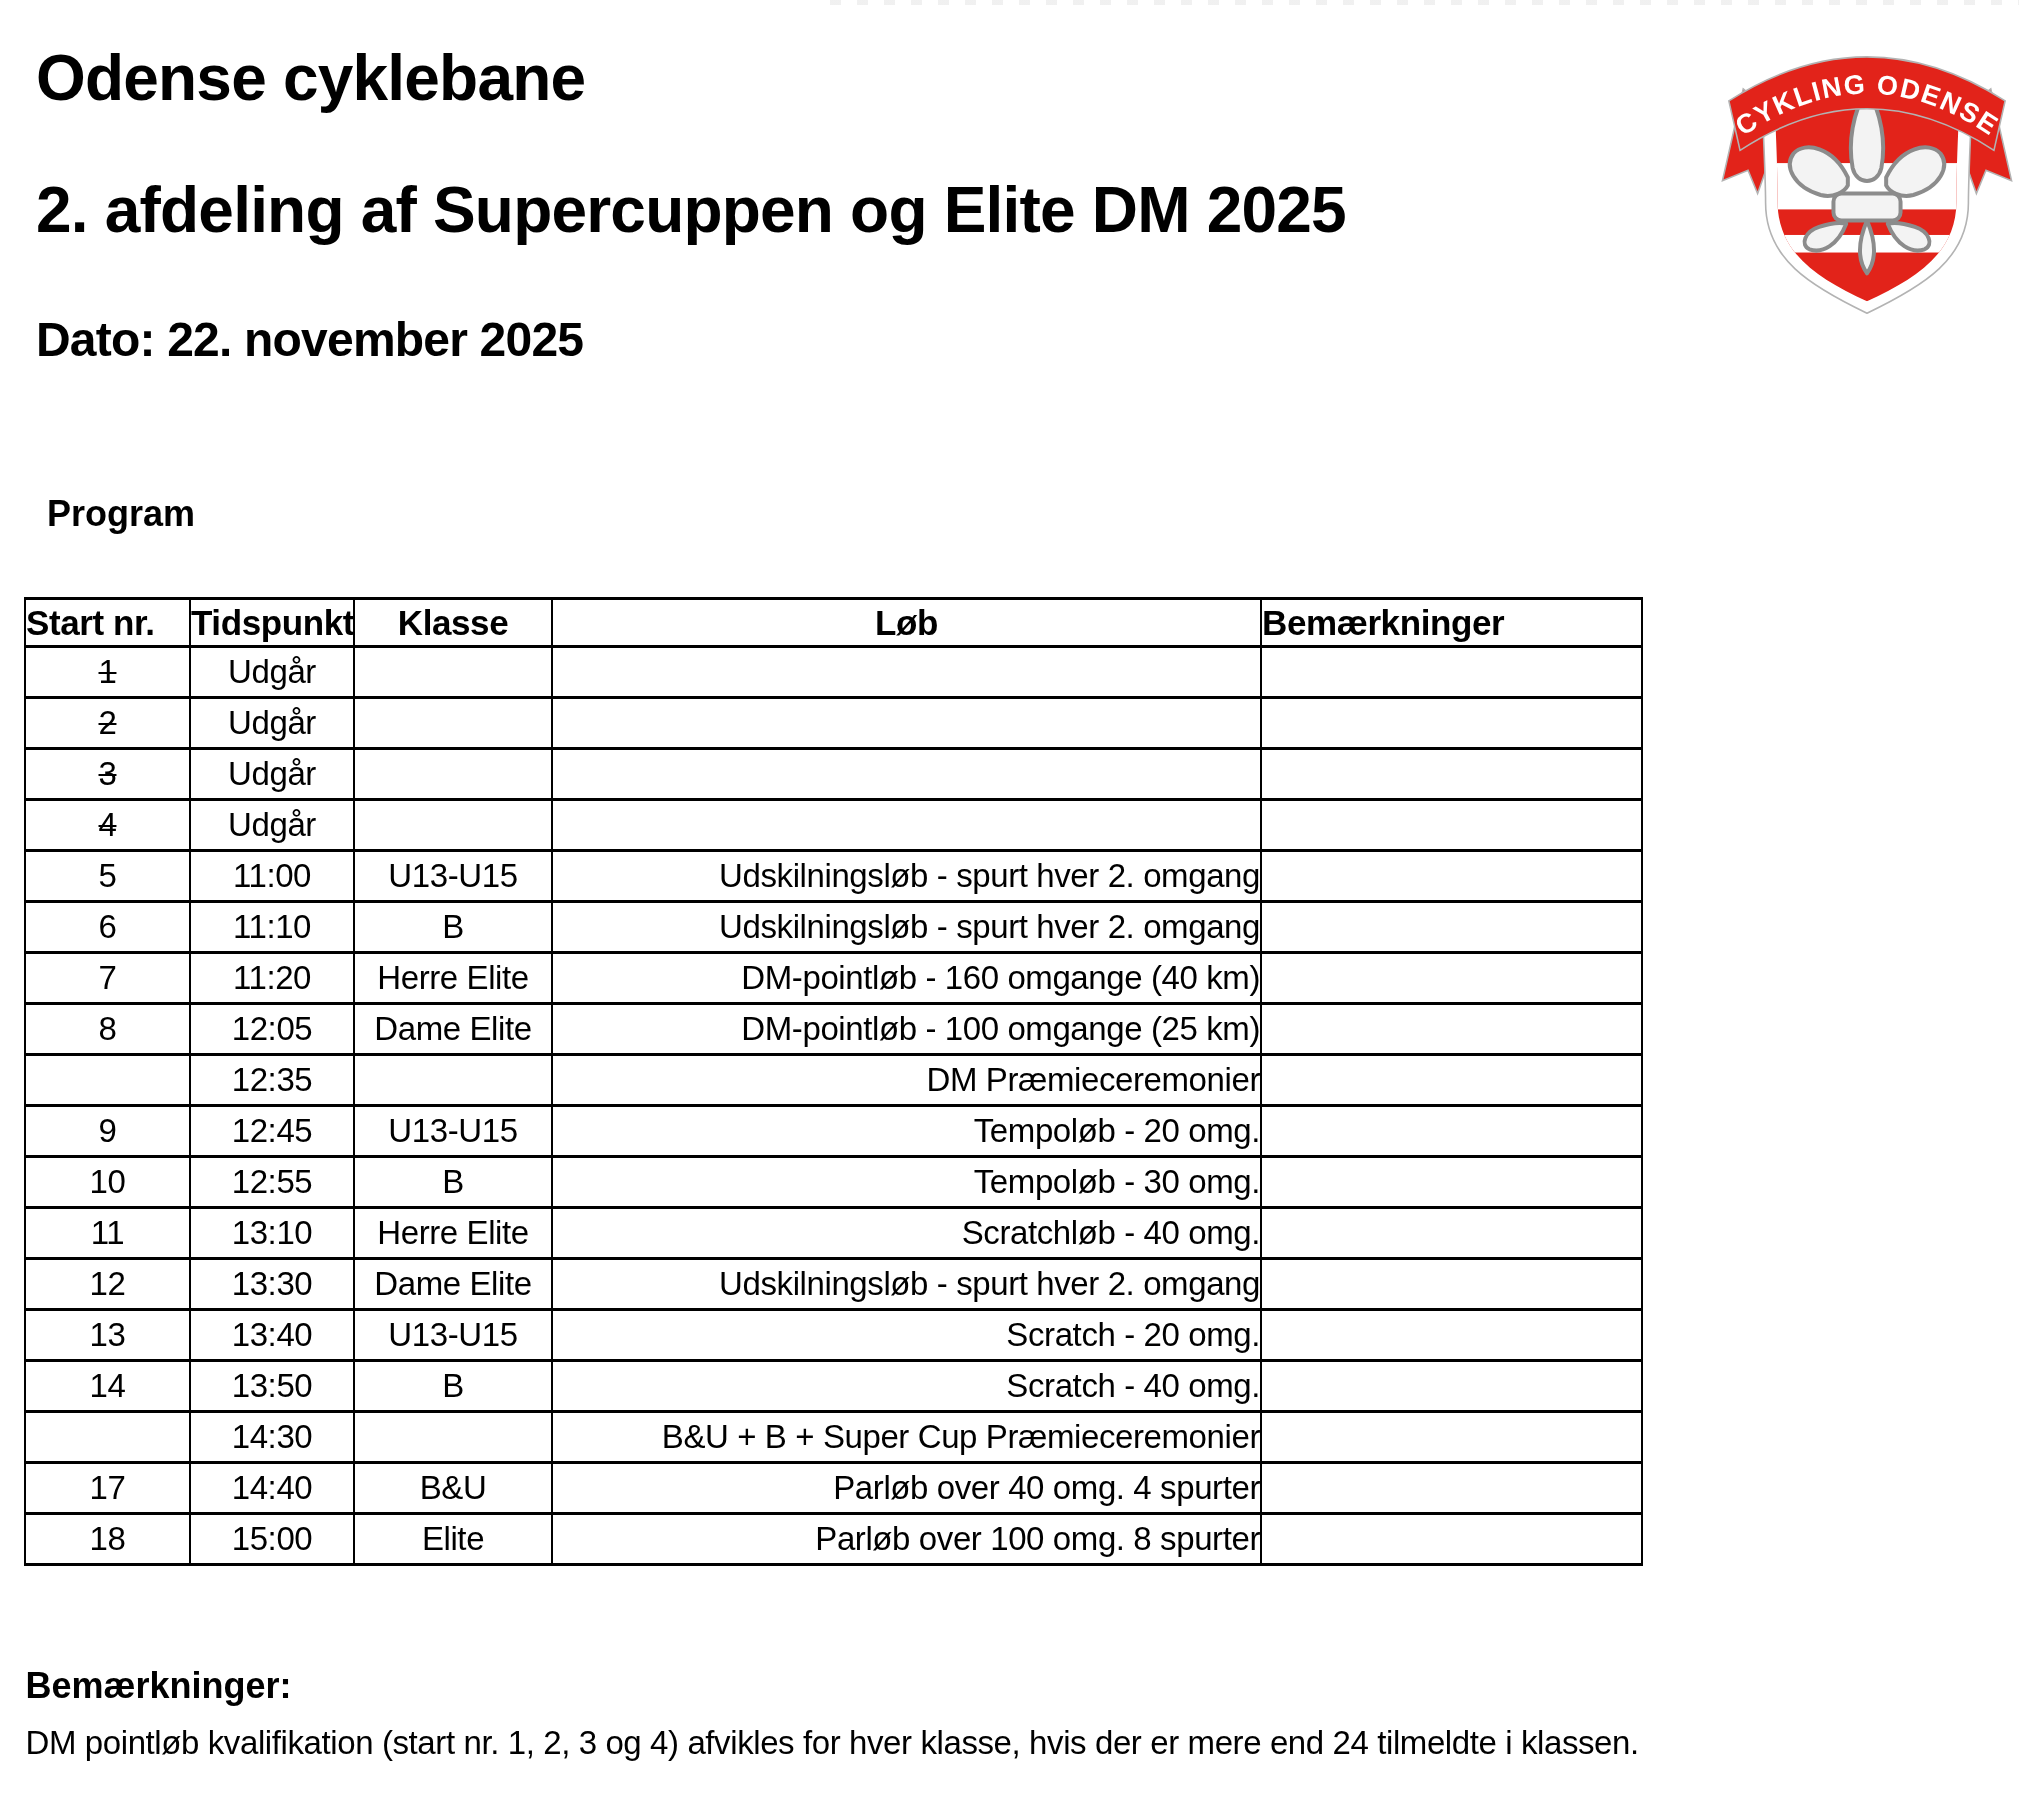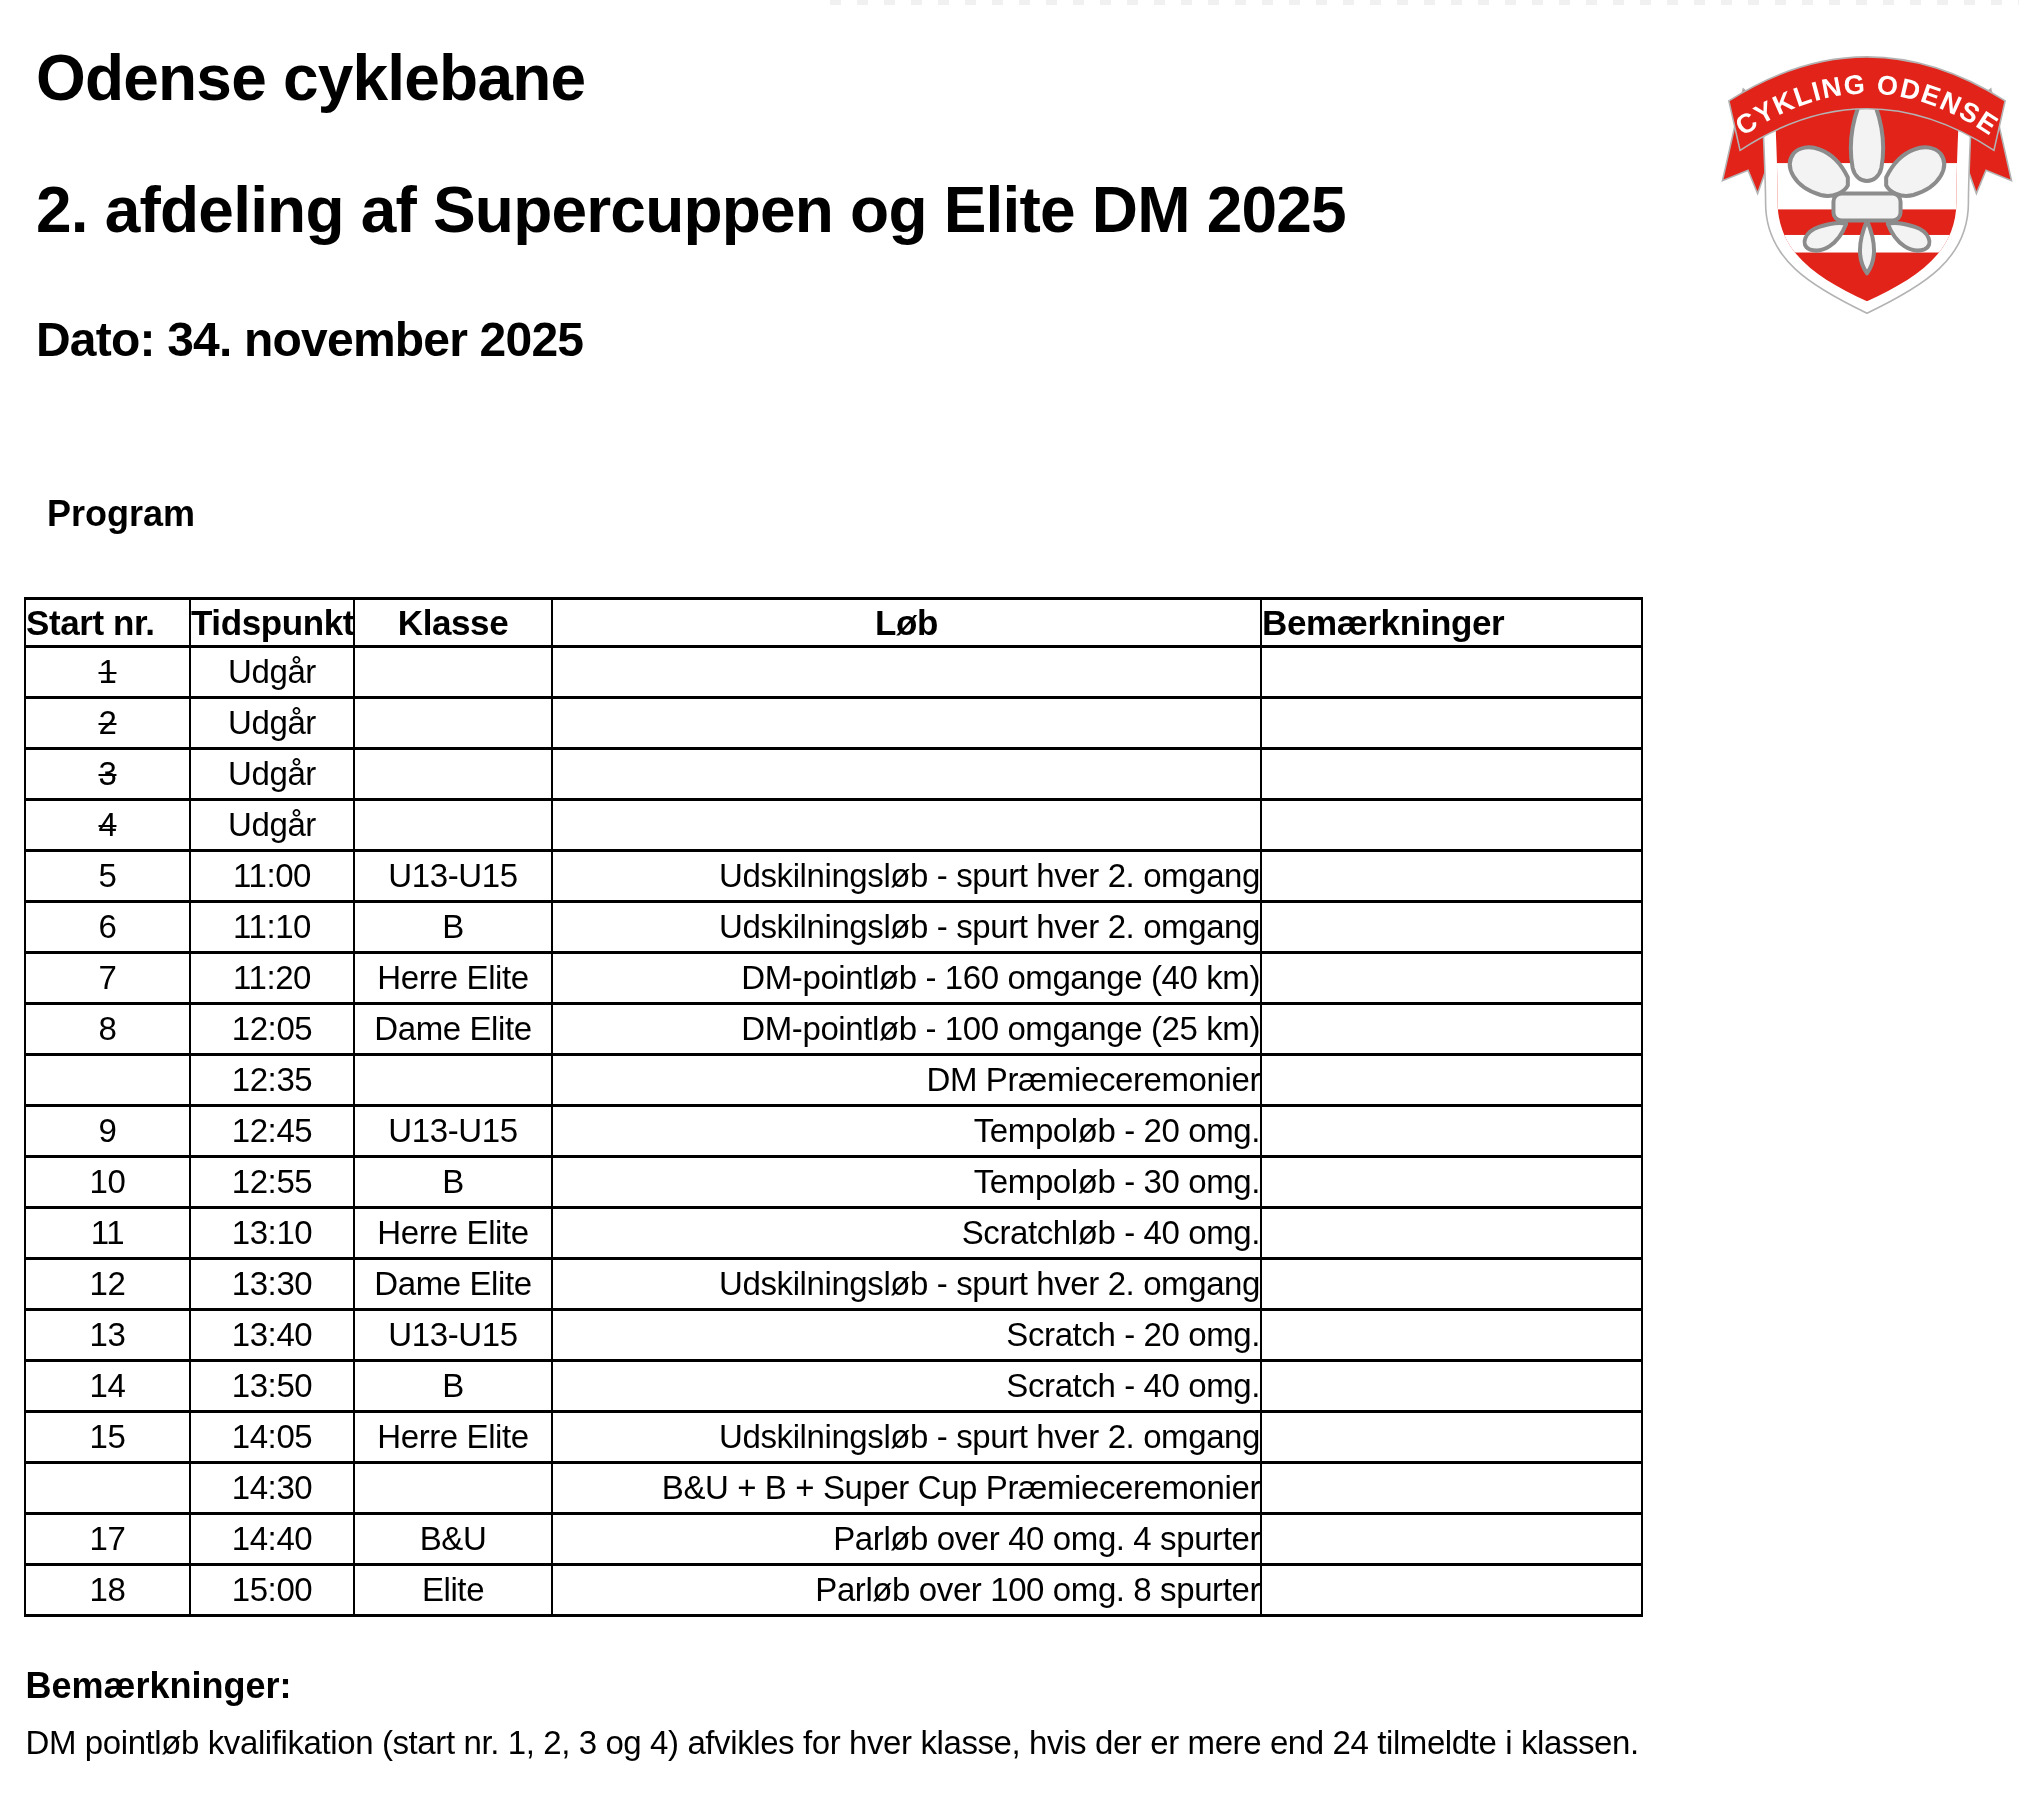--- a/index.html
+++ b/index.html
@@ -41,21 +41,21 @@
   .footer-note{left:25.5px;top:1724px;font-size:33px;letter-spacing:-0.4px;line-height:1.15;white-space:nowrap;}
   .logo{left:1716px;top:4.8px;width:302px;height:313px;}
 </style>
 </head>
 <body>
 
 <div class="abs top-artifact"></div>
 
 <div class="abs title-line" id="title1">Odense cyklebane</div>
 <div class="abs title-line" id="title2">2. afdeling af Supercuppen og Elite DM 2025</div>
-<div class="abs date-line">Dato: 34. november 2025</div>
+<div class="abs date-line">Dato: 22. november 2025</div>
 <div class="abs program-heading">Program</div>
 
 <svg class="abs logo" viewBox="0 0 378 392" xmlns="http://www.w3.org/2000/svg">
 
   <g>
     <path d="M34,105 L8,220 L40,207 L52,236 L84,146 Z" fill="#e2231a" stroke="#b3b3b3" stroke-width="2"></path>
     <path d="M344,105 L370,220 L338,207 L326,236 L294,146 Z" fill="#e2231a" stroke="#b3b3b3" stroke-width="2"></path>
   </g>
 
   <g>
@@ -206,27 +206,20 @@
         <td class="col-bem"></td>
       </tr>
       <tr>
         <td class="col-start">14</td>
         <td class="col-time">13:50</td>
         <td class="col-klasse">B</td>
         <td class="col-lob">Scratch - 40 omg.</td>
         <td class="col-bem"></td>
       </tr>
       <tr>
-        <td class="col-start">15</td>
-        <td class="col-time">14:05</td>
-        <td class="col-klasse">Herre Elite</td>
-        <td class="col-lob">Udskilningsløb - spurt hver 2. omgang</td>
-        <td class="col-bem"></td>
-      </tr>
-      <tr>
         <td class="col-start"></td>
         <td class="col-time">14:30</td>
         <td class="col-klasse"></td>
         <td class="col-lob">B&amp;U + B + Super Cup Præmieceremonier</td>
         <td class="col-bem"></td>
       </tr>
       <tr>
         <td class="col-start">17</td>
         <td class="col-time">14:40</td>
         <td class="col-klasse">B&amp;U</td>

